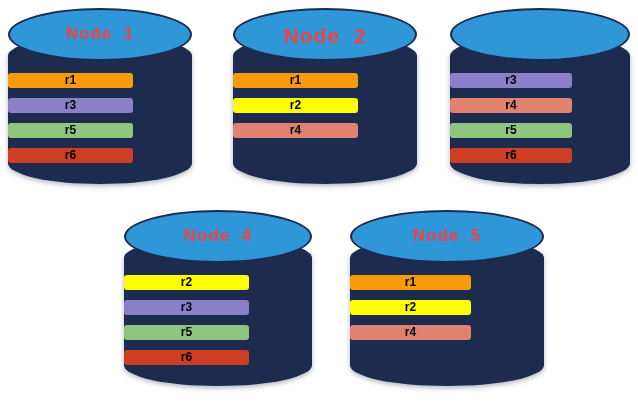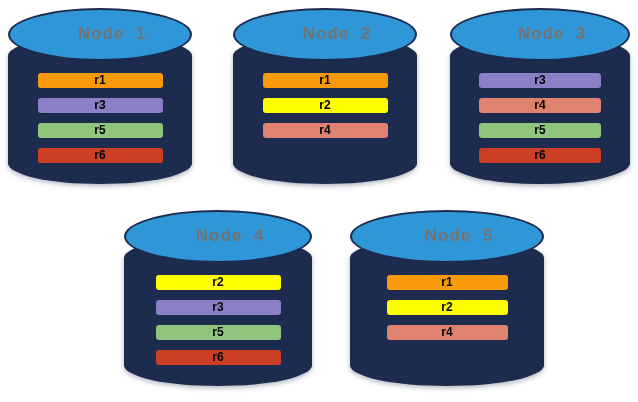--- a/index.html
+++ b/index.html
@@ -40,37 +40,36 @@
     position: absolute;
     left: 0;
     width: 100%;
     background: #2f96d8;
     border-radius: 50%;
     border: 2px solid #1d2b4f;
     box-sizing: border-box;
   }
   .cyl-title {
     position: absolute;
-    left: 12px;
+    left: 0;
     width: 100%;
     text-align: center;
-    color: #737373;
+    color: #ef4444;
     font-weight: bold;
     letter-spacing: 1px;
     font-family: "Liberation Sans", sans-serif;
     white-space: pre;
   }
 
   .rows {
     position: absolute;
     left: 0;
     width: 100%;
     display: flex;
     flex-direction: column;
-    align-items: center;
   }
   .row-bar {
     box-sizing: border-box;
     border-radius: 3px;
     text-align: center;
     color: #000000;
     font-weight: bold;
     font-family: "Liberation Sans", sans-serif;
     line-height: 15px;
     height: 15px;
@@ -88,31 +87,30 @@
       <div class="rows" style="top: 65px;">
         <div class="row-bar" style="background: rgb(249, 154, 11); width: 125px; margin-bottom: 10px;">r1</div>
         <div class="row-bar" style="background: rgb(139, 128, 200); width: 125px; margin-bottom: 10px;">r3</div>
         <div class="row-bar" style="background: rgb(144, 197, 125); width: 125px; margin-bottom: 10px;">r5</div>
         <div class="row-bar" style="background: rgb(204, 63, 37); width: 125px; margin-bottom: 10px;">r6</div>
       </div>
     </div>
     <div class="node" style="left: 233px; top: 8px; width: 184px; height: 176px;">
       <div class="cyl-body" style="top: 27px; height: 149px;"></div>
       <div class="cyl-top" style="top: 0px; height: 53px;"></div>
-      <div class="cyl-title" style="top: 16px; font-size: 17px;">Node  2</div>
+      <div class="cyl-title" style="top: 16px; font-size: 21px;">Node  2</div>
       <div class="rows" style="top: 65px;">
         <div class="row-bar" style="background: rgb(249, 154, 11); width: 125px; margin-bottom: 10px;">r1</div>
         <div class="row-bar" style="background: rgb(255, 255, 0); width: 125px; margin-bottom: 10px;">r2</div>
         <div class="row-bar" style="background: rgb(224, 130, 112); width: 125px; margin-bottom: 10px;">r4</div>
       </div>
     </div>
     <div class="node" style="left: 450px; top: 8px; width: 180px; height: 176px;">
       <div class="cyl-body" style="top: 27px; height: 149px;"></div>
       <div class="cyl-top" style="top: 0px; height: 53px;"></div>
-      <div class="cyl-title" style="top: 16px; font-size: 17px;">Node  3</div>
       <div class="rows" style="top: 65px;">
         <div class="row-bar" style="background: rgb(139, 128, 200); width: 122px; margin-bottom: 10px;">r3</div>
         <div class="row-bar" style="background: rgb(224, 130, 112); width: 122px; margin-bottom: 10px;">r4</div>
         <div class="row-bar" style="background: rgb(144, 197, 125); width: 122px; margin-bottom: 10px;">r5</div>
         <div class="row-bar" style="background: rgb(204, 63, 37); width: 122px; margin-bottom: 10px;">r6</div>
       </div>
     </div>
     <div class="node" style="left: 124px; top: 210px; width: 188px; height: 176px;">
       <div class="cyl-body" style="top: 27px; height: 149px;"></div>
       <div class="cyl-top" style="top: 0px; height: 53px;"></div>

